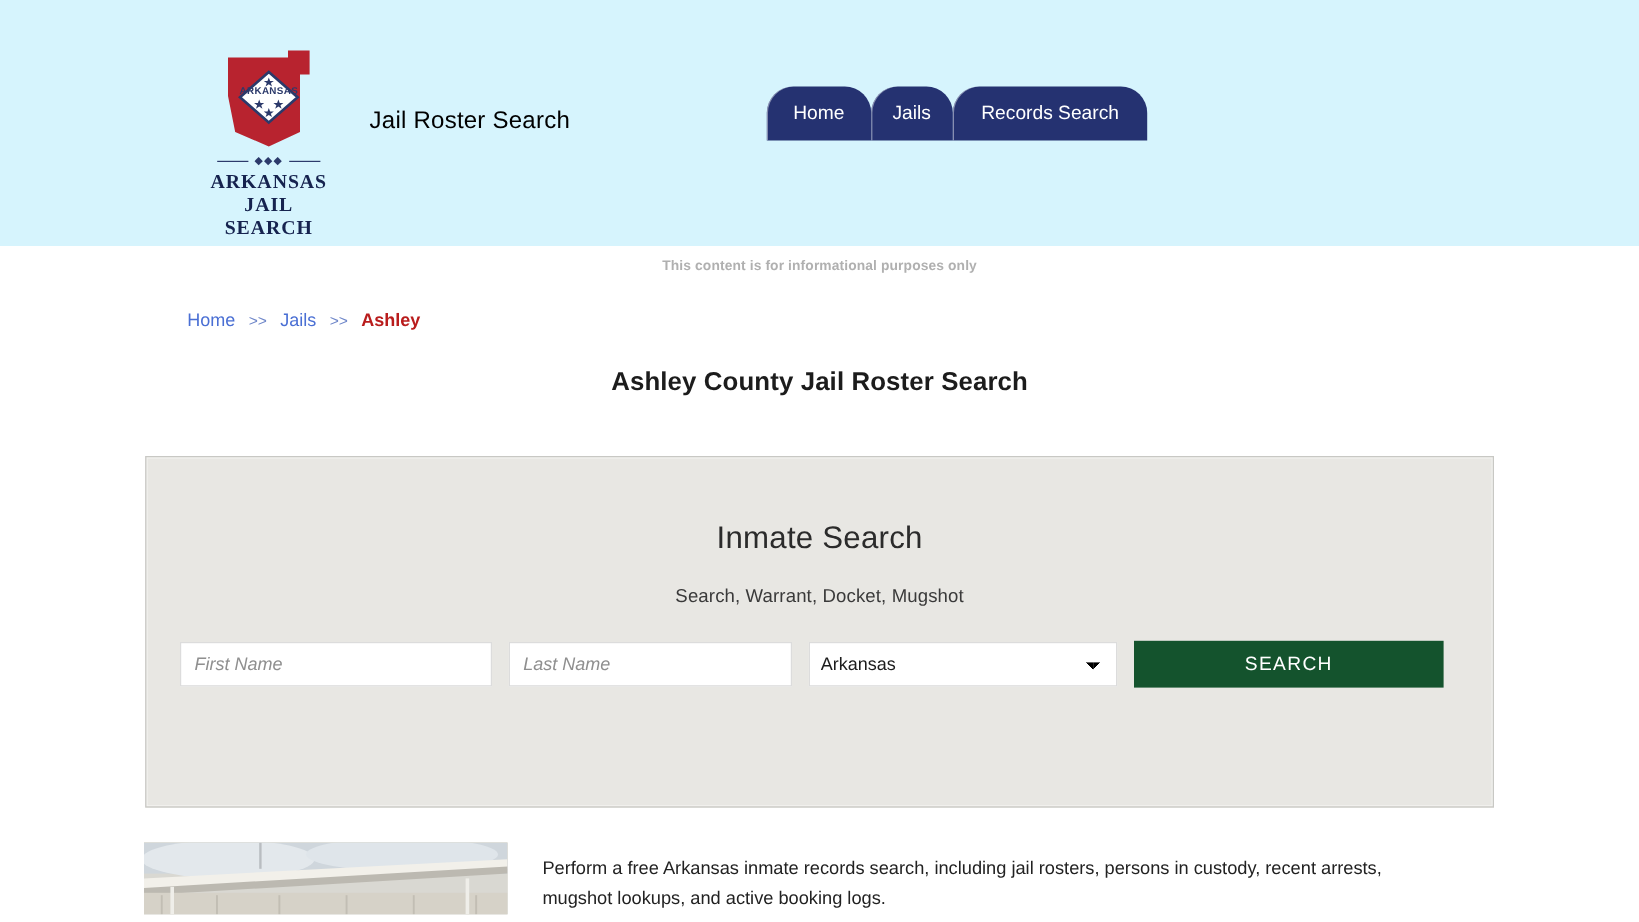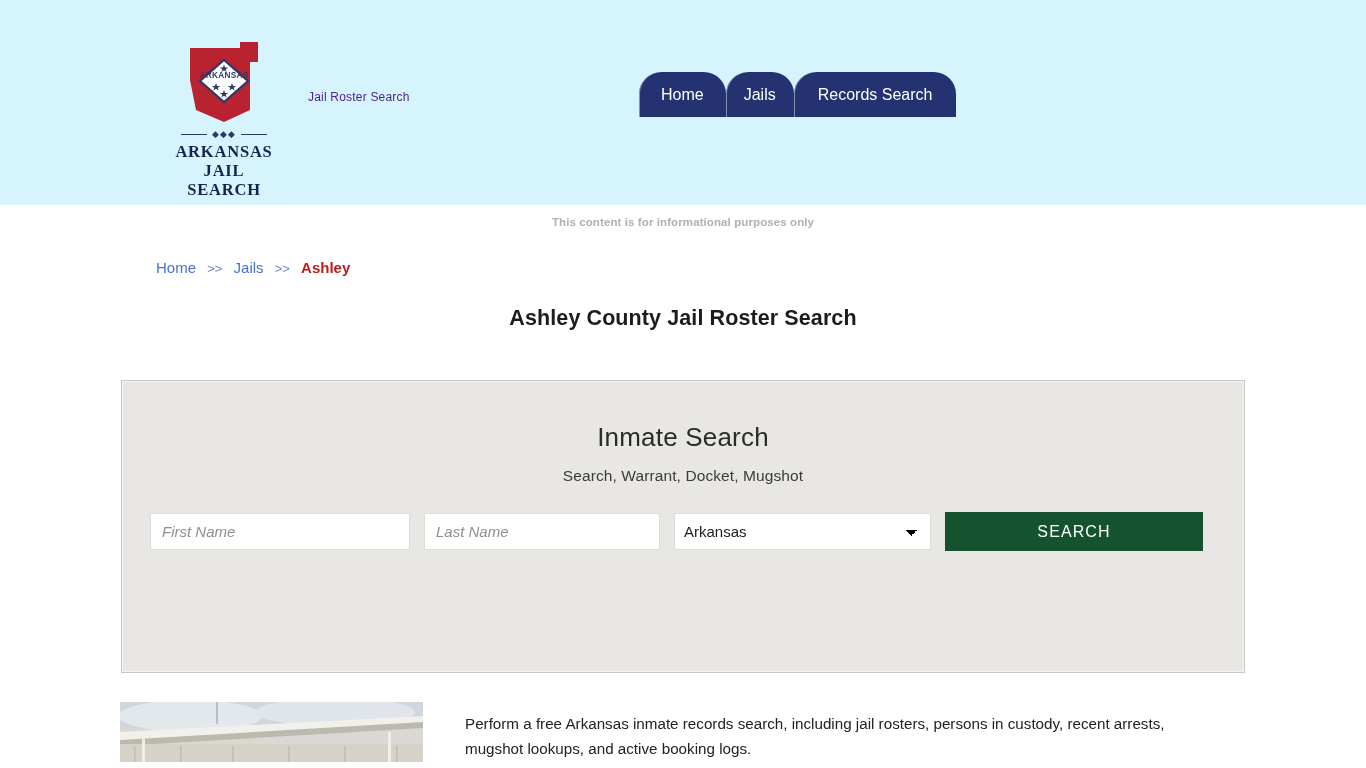--- a/index.html
+++ b/index.html
@@ -72,22 +72,22 @@
     font-size: 16.5px;
     line-height: 19px;
     letter-spacing: 0.8px;
   }
 
   
   .tagline {
     position: absolute;
     left: 178px;
     top: 90px;
-    font-size: 12px;
-    color: #4c1d95;
+    font-size: 20px;
+    color: #000000;
     letter-spacing: 0.2px;
   }
 
   
   .main-nav {
     position: absolute;
     left: 509px;
     top: 72px;
     height: 45px;
     display: flex;
@@ -201,21 +201,21 @@
     background: #e8e7e3;
     border: 1px solid #c8c8c4;
     box-shadow: 0 0 0 1px #f3f3f1 inset;
     position: relative;
   }
   .panel-title {
     text-align: center;
     font-size: 26px;
     color: #2b2b2b;
     font-weight: normal;
-    margin: 5px;
+    margin: 16px;
     padding-top: 36px;
     letter-spacing: 0.2px;
   }
   .panel-subtitle {
     text-align: center;
     font-size: 15.5px;
     color: #3a3a3a;
     padding-top: 9px;
     letter-spacing: 0.1px;
   }
@@ -277,21 +277,21 @@
     font-size: 13.5px;
     color: #6e6e6e;
   }
 
   
   .bottom-section {
     display: flex;
     width: 1126px;
     margin: 0 auto;
     padding-top: 29px;
-    gap: 42px;
+    gap: 29px;
   }
   .jail-photo {
     width: 303px;
     height: 60px;
     flex: none;
     overflow: hidden;
     position: relative;
     background: #cfcdc6;
   }
   .jail-photo svg { display: block; }

